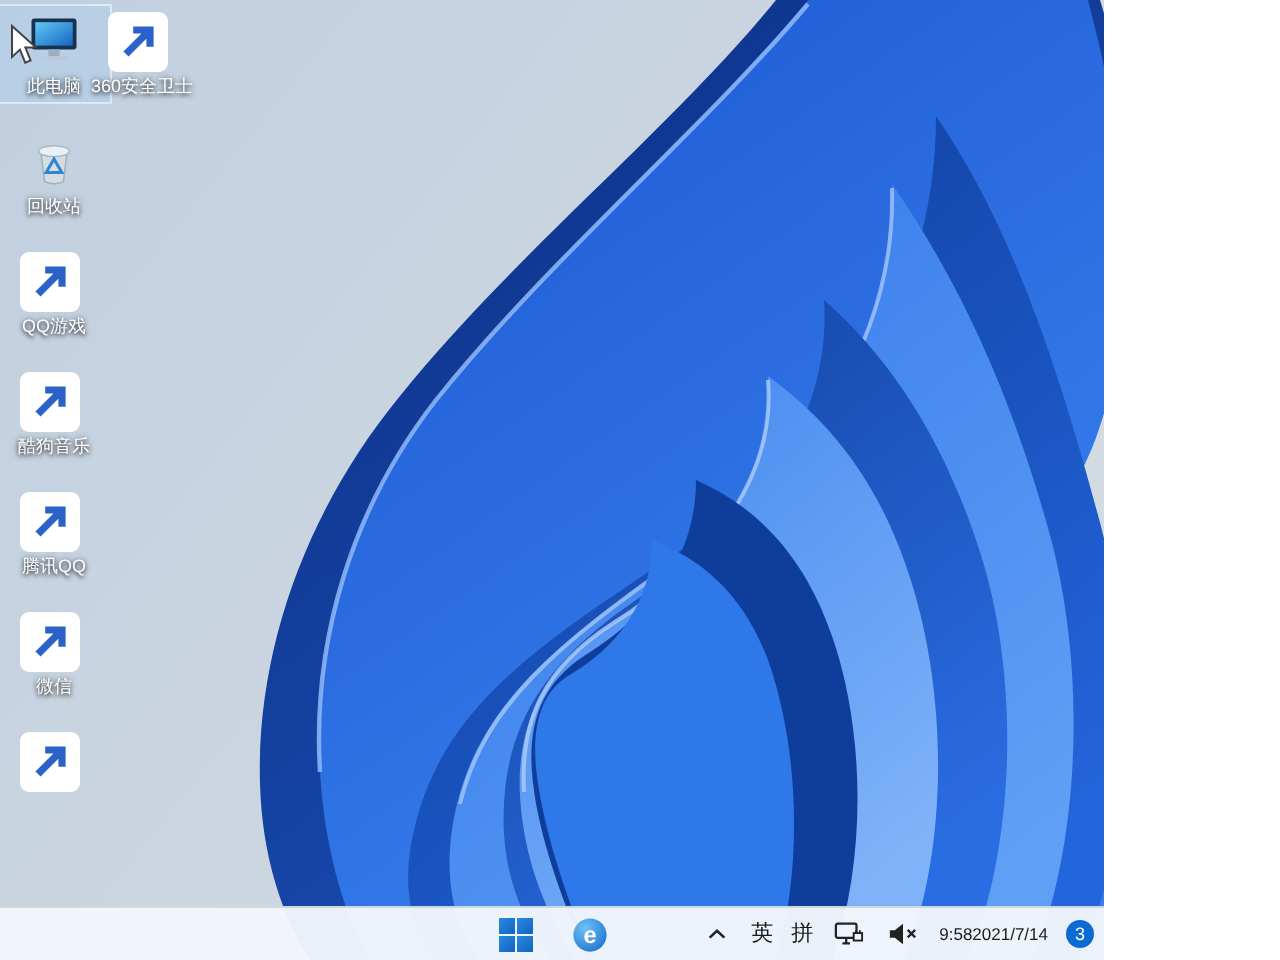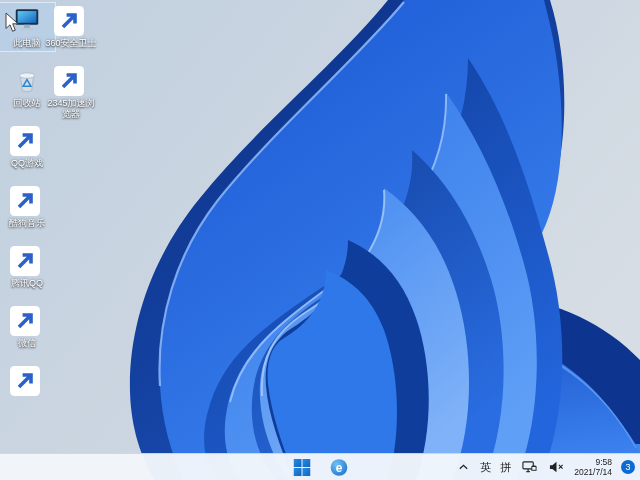--- a/index.html
+++ b/index.html
@@ -1,16 +1,16 @@
 <!DOCTYPE html>
 <html><head>
 <meta charset="utf-8">
 <style>
   html,body{margin:0;padding:0}
-  #screen{position:relative;width:640px;height:480px;overflow:hidden;
+  #screen{position:relative;width:552px;height:480px;overflow:hidden;
     font-family:"Liberation Sans","DejaVu Sans",sans-serif;background:#c9d5e2;user-select:none}
   #wp{position:absolute;inset:0;width:640px;height:480px}
 
   
   .cell{position:absolute;width:58px;display:flex;flex-direction:column;align-items:center;
     padding:2px 0;border:1px solid transparent;box-sizing:border-box}
   .cell.selected{background:rgba(175,205,235,.42);border-color:rgba(255,255,255,.55)}
   .c1{left:-2px}.c2{left:42px}
   .r1{top:2px}.r2{top:62px}.r3{top:122px}.r4{top:182px}.r5{top:242px}.r6{top:302px}.r7{top:362px}
   .ic{width:30px;height:30px;position:relative}
@@ -23,21 +23,21 @@
   #cursor{position:absolute;left:5px;top:12px;width:14px;height:21px;z-index:40}
 
   
   #taskbar{position:absolute;left:0;right:0;bottom:0;height:26px;z-index:30;
     background:rgba(242,246,251,.97);border-top:1px solid rgba(100,115,130,.22)}
   #tb-center{position:absolute;left:50%;top:0;height:100%;transform:translateX(-50%);
     display:flex;align-items:center;gap:13px}
   .tb-btn{width:24px;height:22px;display:flex;align-items:center;justify-content:center;border-radius:4px}
   #tray{position:absolute;right:5px;top:0;height:100%;display:flex;align-items:center;gap:9px;color:#1b1b1b}
   .ime{font-size:11px;line-height:26px}
-  #clock{display:flex;flex-direction:column;align-items:flex-end;font-size:8.5px;line-height:10px;color:#1b1b1b}
+  #clock{display:flex;align-items:flex-start;font-size:8.5px;line-height:10px;color:#1b1b1b}
   #badge{width:14px;height:14px;border-radius:50%;background:#0b6bd3;color:#fff;font-size:9px;
     display:flex;align-items:center;justify-content:center}
 </style>
 </head>
 <body>
 
 <div id="screen">
 
   <svg id="wp" viewBox="0 0 640 480" preserveAspectRatio="none">
     <defs>
@@ -134,39 +134,20 @@
     <div class="ic">
       <svg viewBox="0 0 32 32">
         <path d="M9 12 L11 27.5 Q16 29.8 21 27.5 L23 12 Z" fill="#d4dde3" stroke="#9fb0bc" stroke-width="0.8"></path>
         <ellipse cx="16" cy="11.3" rx="8.2" ry="2.9" fill="#eaf0f4" stroke="#a8b8c4" stroke-width="0.8"></ellipse>
         <path d="M16 15.5 l4.2 7.2 h-8.4 z" fill="none" stroke="#2e86d1" stroke-width="1.6"></path>
       </svg>
     </div>
     <div class="lbl">回收站</div>
   </div>
 
-  <div class="cell c2 r2">
-    <div class="ic">
-      <svg viewBox="0 0 32 32">
-        <defs>
-            <radialGradient id="g2345" cx="0.35" cy="0.3" r="0.95">
-              <stop offset="0" stop-color="#7fc4f7"></stop>
-              <stop offset="1" stop-color="#1160cf"></stop>
-            </radialGradient>
-          </defs>
-        <circle cx="16" cy="16" r="13" fill="url(#g2345)"></circle>
-        <text x="16" y="22.5" text-anchor="middle" font-size="19" font-weight="bold" fill="#ffffff">e</text>
-      </svg>
-      <svg class="sc" viewBox="0 0 10 10">
-        <rect width="10" height="10" rx="1.5" fill="#fff"></rect>
-        <path d="M3 7 L7 3 M4.2 3 H7 V5.8" stroke="#2a62c9" stroke-width="1.2" fill="none"></path>
-      </svg>
-    </div>
-    <div class="lbl">2345加速浏览器</div>
-  </div>
 
   <div class="cell c1 r3">
     <div class="ic">
       <svg viewBox="0 0 32 32">
         <path d="M4 26 Q10 22.5 16 26 T28 26" stroke="#3fa9f5" stroke-width="3" fill="none"></path>
         <ellipse cx="16" cy="17" rx="9.5" ry="10.5" fill="#141414"></ellipse>
         <ellipse cx="16" cy="21.5" rx="6" ry="6" fill="#ffffff"></ellipse>
         <ellipse cx="16" cy="14.8" rx="3" ry="1.7" fill="#f5a623"></ellipse>
         <circle cx="13.2" cy="11.5" r="1.1" fill="#fff"></circle>
         <circle cx="18.8" cy="11.5" r="1.1" fill="#fff"></circle>

